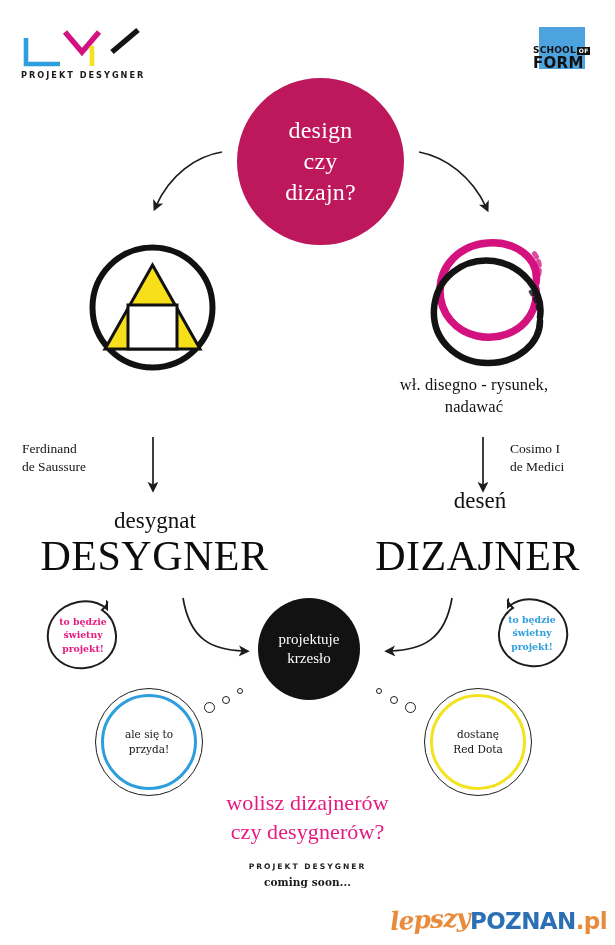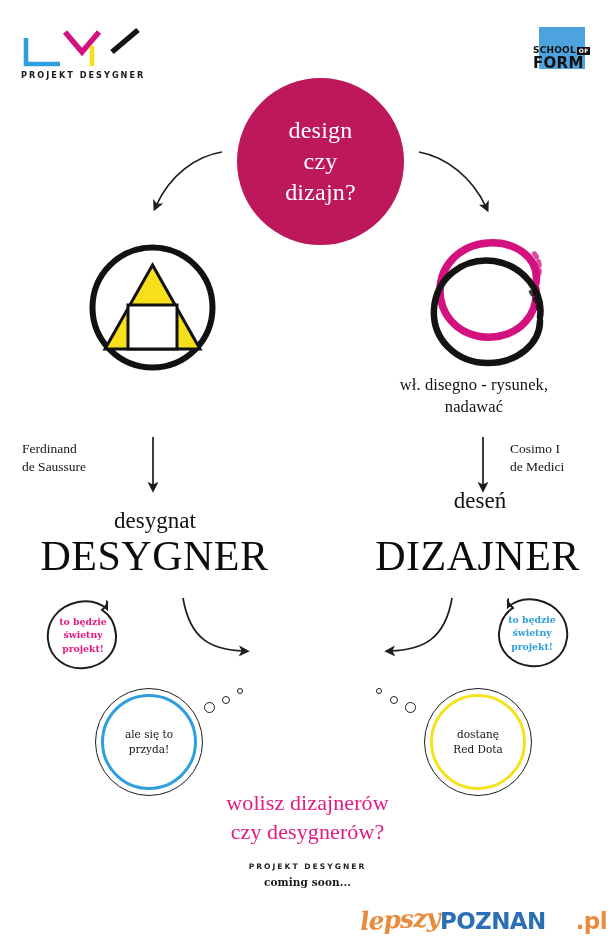--- a/index.html
+++ b/index.html
@@ -167,21 +167,21 @@
     font-weight: 700; font-size: 25px; color: #e98b3d;
     letter-spacing: -1px; transform: rotate(-3deg);
     display: inline-block;
   }
   .wm-poznan {
     font-family: "DejaVu Sans", sans-serif; font-weight: 700;
     font-size: 23px; color: #2b6fb5; letter-spacing: -.6px;
   }
   .wm-pl {
     font-family: "DejaVu Sans", sans-serif; font-weight: 700;
-    font-size: 23px; color: #e98b3d; letter-spacing: -.6px; margin-left: 30px;
+    font-size: 23px; color: #e98b3d; letter-spacing: -.6px;
   }
   #watermark .row { display: flex; align-items: flex-end; }
 </style>
 </head>
 <body>
 
 <div class="stage">
 
   <svg class="abs" style="left:0;top:0;" width="615" height="945">
     <defs>
@@ -303,20 +303,26 @@
                C 7,24 12,15 20,10
                C 16,6 14,3 15,2 Z" fill="#ffffff" stroke="#1d1d1d" stroke-width="2"></path>
     </svg>
     <div class="txt" style="color:#2e9fdc">
       <div>to będzie</div>
       <div>świetny</div>
       <div>projekt!</div>
     </div>
   </div>
 
+  <div class="abs" id="center-bubble">
+    <div class="label">
+      <div>projektuje</div>
+      <div>krzesło</div>
+    </div>
+  </div>
 
   <div class="abs dot" style="left:237px;top:688px;width:6px;height:6px;"></div>
   <div class="abs dot" style="left:222px;top:696px;width:8px;height:8px;"></div>
   <div class="abs dot" style="left:204px;top:702px;width:11px;height:11px;"></div>
 
   <div class="abs dot" style="left:376px;top:688px;width:6px;height:6px;"></div>
   <div class="abs dot" style="left:390px;top:696px;width:8px;height:8px;"></div>
   <div class="abs dot" style="left:405px;top:702px;width:11px;height:11px;"></div>
 
   <div class="abs thought" id="thought-left">

